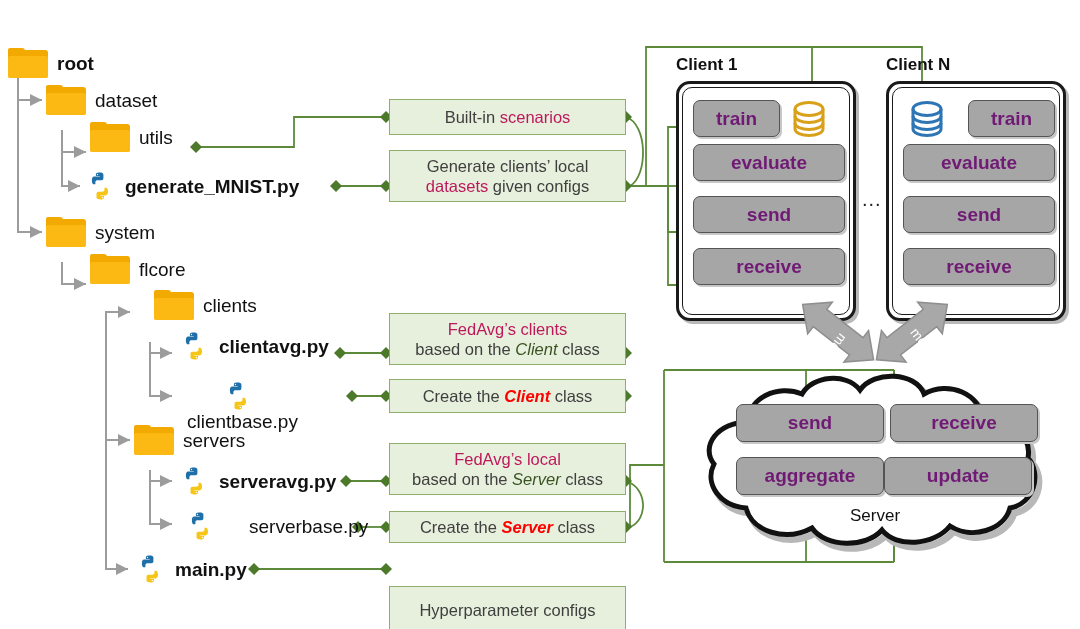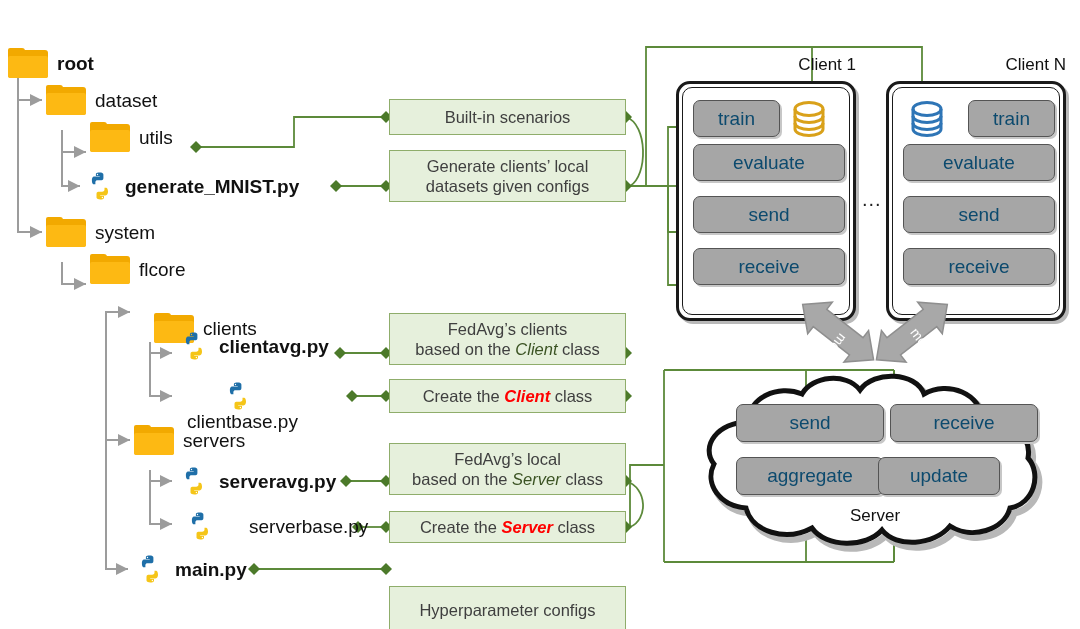--- a/index.html
+++ b/index.html
@@ -20,37 +20,37 @@
 
   .pyicon{position:relative;width:32px;height:32px;flex:0 0 auto;}
 
   .nodelabel{margin-left:9px;font-size:19px;color:#111;white-space:nowrap;line-height:1;}
   .nodelabel.bold{font-weight:bold;}
 
   
   .gbox{position:absolute;background:#e6f0dc;border:1.3px solid #8fad6b;
         display:flex;align-items:center;justify-content:center;text-align:center;
         font-size:16.5px;color:#3b5323;line-height:1.22;z-index:3;box-sizing:border-box;padding:2px 6px;}
-  .gbox .red{color:#404040;}
+  .gbox .red{color:#be185d;}
   .gbox .ital{font-style:italic;}
   .gbox .redital{color:#ff0000;font-style:italic;font-weight:bold;}
   .gbox .dark{color:#3f3f3f;}
 
   
   .clientwrap{position:absolute;z-index:3;}
-  .clienttitle{position:absolute;font-size:17px;color:#111;text-align:right;width:100%;top:0;}
+  .clienttitle{position:absolute;font-size:17px;color:#111;text-align:left;width:100%;top:0;font-weight:bold;}
   .clientbox{position:absolute;top:26px;left:0;box-sizing:border-box;
              border:3.5px solid #1a1a1a;border-radius:14px;background:#fff;
              box-shadow:3px 3px 0 0 #b9b9b9, 0 0 0 2px #ffffff inset;}
   .clientbox::after{content:"";position:absolute;left:3px;top:3px;right:3px;bottom:3px;
              border:1.5px solid #1a1a1a;border-radius:10px;pointer-events:none;}
 
   .gbtn{position:absolute;background:#a6a6a6;border:1.6px solid #545454;border-radius:7px;
-        color:#0c4a6e;font-size:19px;display:flex;align-items:center;justify-content:center;
-        box-shadow:2px 2px 0 0 #c7c7c7;box-sizing:border-box;}
+        color:#701a75;font-size:19px;display:flex;align-items:center;justify-content:center;
+        box-shadow:2px 2px 0 0 #c7c7c7;box-sizing:border-box;font-weight:bold;}
 
   .dots{position:absolute;font-size:20px;color:#222;letter-spacing:1px;z-index:3;}
 
   .dbicon{position:absolute;z-index:4;}
 
   
   #cloudwrap{position:absolute;z-index:3;}
   .serverlabel{position:absolute;font-size:17px;color:#111;}
 </style>
 </head>
@@ -208,21 +208,21 @@
 
   <div class="node" style="left:90px;top:254px;">
     <span class="folder">
         <i class="back"></i>
         <i class="tab"></i>
         <i class="front"></i>
       </span>
     <span class="nodelabel">flcore</span>
   </div>
 
-  <div class="node" style="left:134px;top:313px;padding-left:20px;">
+  <div class="node" style="left:134px;top:290px;padding-left:20px;">
     <span class="folder">
         <i class="back"></i>
         <i class="tab"></i>
         <i class="front"></i>
       </span>
     <span class="nodelabel">clients</span>
   </div>
 
   <div class="node" style="left:178px;top:330px;">
     <span class="pyicon">
@@ -360,21 +360,21 @@
                C274,176 236,178 222,160 C206,178 166,178 152,158 C126,172 92,162 86,138
                C60,136 44,114 54,94 C40,76 58,52 88,52 Z" fill="#ffffff" stroke="#b8b8b8" stroke-width="7" transform="translate(4,5)"></path>
       <path d="M88,52 C88,28 118,14 142,24 C152,6 186,2 200,20 C214,0 256,2 264,24 C288,10 322,24 322,50
                C352,48 372,66 368,88 C382,104 374,134 350,138 C344,160 312,170 290,156
                C274,176 236,178 222,160 C206,178 166,178 152,158 C126,172 92,162 86,138
                C60,136 44,114 54,94 C40,76 58,52 88,52 Z" fill="#ffffff" stroke="#111111" stroke-width="5"></path>
     </svg>
     <div class="gbtn" style="left:76px;top:34px;width:148px;height:38px;">send</div>
     <div class="gbtn" style="left:230px;top:34px;width:148px;height:38px;">receive</div>
     <div class="gbtn" style="left:76px;top:87px;width:148px;height:38px;">aggregate</div>
-    <div class="gbtn" style="left:218px;top:87px;width:122px;height:38px;">update</div>
+    <div class="gbtn" style="left:224px;top:87px;width:148px;height:38px;">update</div>
     <div class="serverlabel" style="left:190px;top:136px;">Server</div>
   </div>
 
   <svg id="wires2" class="layer">
 
     <g>
       <g transform="translate(820,318) rotate(38)">
         <path d="M0,-11 L46,-11 L46,-20 L68,0 L46,20 L46,11 L0,11 L0,20 L-22,0 L0,-20 Z" fill="#a8a8a8" stroke="#8f8f8f" stroke-width="1.5"></path>
       </g>
       <text x="829" y="347" fill="#ffffff" font-size="13.5" font-family="Liberation Sans, sans-serif" transform="rotate(128,829,347)" text-anchor="middle">model</text>

